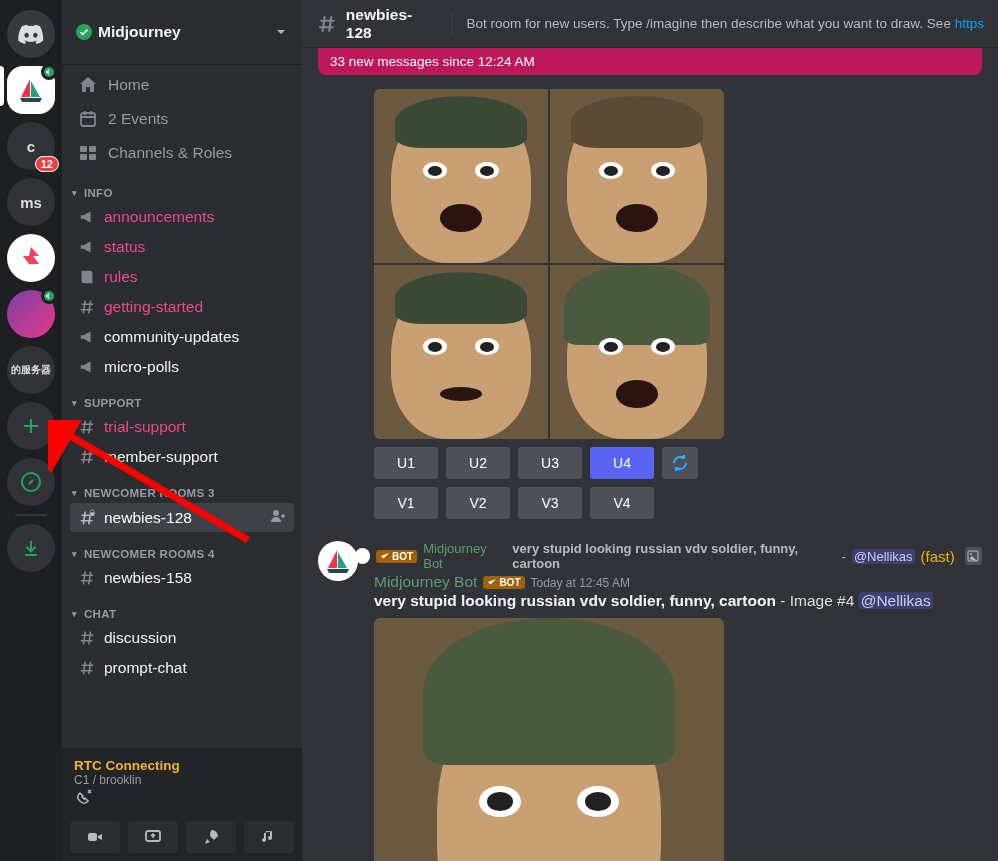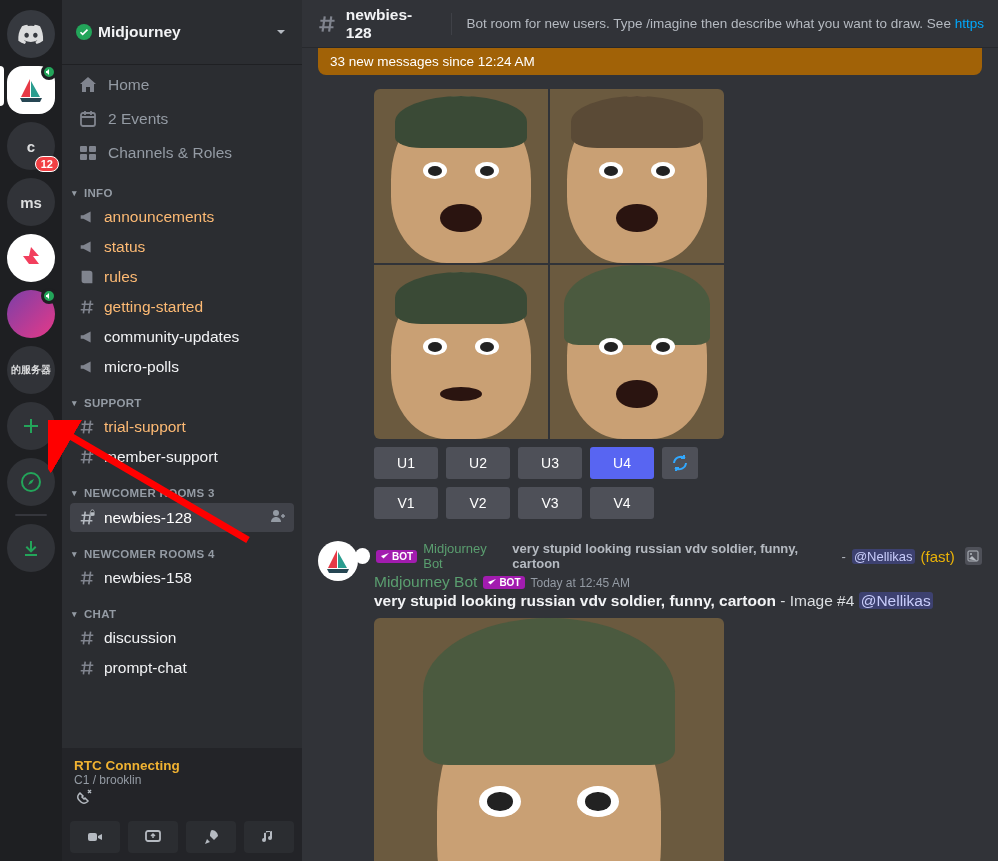--- a/index.html
+++ b/index.html
@@ -24,21 +24,21 @@
 .server-header .verified { width: 16px; height: 16px; margin-right: 6px; }
 .server-header .name { font-weight: 600; font-size: 15.5px; color: #f2f3f5; flex: 1; }
 .server-header .chev { color: #b5bac1; }
 
 .channel-scroll { flex: 1; overflow-y: auto; padding: 4px 8px 16px 8px; }
 .channel-scroll::-webkit-scrollbar { width: 0; }
 .nav-item { display: flex; align-items: center; gap: 10px; padding: 6px 8px; border-radius: 4px; color: #949ba4; font-size: 15.5px; cursor: pointer; margin-bottom: 2px; }
 .nav-item .icon { width: 20px; display: flex; justify-content: center; color: #80848e; }
 .category { display: flex; align-items: center; gap: 2px; padding: 16px 4px 2px 2px; color: #949ba4; font-size: 11.5px; font-weight: 600; letter-spacing: .3px; cursor: pointer; text-transform: uppercase; }
 .category .chev { width: 10px; font-size: 9px; }
-.channel { display: flex; align-items: center; gap: 8px; padding: 5px 8px; border-radius: 4px; color: #fdba74; font-size: 15.5px; cursor: pointer; margin-top: 2px; position: relative; }
+.channel { display: flex; align-items: center; gap: 8px; padding: 5px 8px; border-radius: 4px; color: #ec4899; font-size: 15.5px; cursor: pointer; margin-top: 2px; position: relative; }
 .channel.unread { color: #f2f3f5; font-weight: 500; }
 .channel.active { background: #404249; color: #fff; }
 .channel .tail-icon { margin-left: auto; color: #949ba4; font-size: 14px; }
 
 
 .user-panel { background: #232428; padding: 8px; }
 .rtc { padding: 2px 4px 6px 4px; display: flex; align-items: flex-start; flex-direction: column; }
 .rtc-left { flex: 1; }
 .rtc-status { color: #f0b232; font-size: 13.5px; font-weight: 600; }
 .rtc-sub { color: #949ba4; font-size: 12px; }
@@ -52,28 +52,28 @@
 .channel-header .hash { color: #80848e; }
 .channel-header .title { font-weight: 600; color: #f2f3f5; font-size: 15.5px; }
 .channel-header .divider { width: 1px; height: 22px; background: #3f4147; margin: 0 6px; }
 .channel-header .topic { color: #b5bac1; font-size: 13.5px; white-space: nowrap; overflow: hidden; }
 .channel-header .topic a { color: #00a8fc; }
 
 .messages { flex: 1; overflow-y: auto; position: relative; padding-bottom: 20px; }
 .messages::-webkit-scrollbar { width: 8px; }
 .messages::-webkit-scrollbar-thumb { background: #1a1b1e; border-radius: 4px; }
 
-.new-msgs-bar { position: sticky; top: 0; margin: 0 16px 8px 16px; background: #a16207; color: #fff; font-size: 13.5px; font-weight: 500; padding: 6px 12px; border-radius: 0 0 8px 8px; z-index: 10; }
+.new-msgs-bar { position: sticky; top: 0; margin: 0 16px 8px 16px; background: #be185d; color: #fff; font-size: 13.5px; font-weight: 500; padding: 6px 12px; border-radius: 0 0 8px 8px; z-index: 10; }
 
 .msg-block { padding: 2px 16px 2px 72px; position: relative; }
 .avatar { position: absolute; left: 16px; top: 2px; width: 40px; height: 40px; border-radius: 50%; background: #fff; display: flex; align-items: center; justify-content: center; }
 .msg-head { display: flex; align-items: baseline; gap: 6px; flex-wrap: wrap; }
 .author { font-weight: 500; font-size: 15.5px; }
 .author.bot { color: #5a9e6f; }
-.bot-tag { background: #a21caf; color: #fff; font-size: 10px; font-weight: 600; padding: 1px 4px; border-radius: 3px; display: inline-flex; align-items: center; gap: 2px; }
+.bot-tag { background: #a16207; color: #fff; font-size: 10px; font-weight: 600; padding: 1px 4px; border-radius: 3px; display: inline-flex; align-items: center; gap: 2px; }
 .bot-tag svg { width: 10px; height: 10px; }
 .timestamp { color: #949ba4; font-size: 12px; }
 .msg-text { color: #dbdee1; font-size: 15.5px; line-height: 1.35; }
 .msg-text strong { color: #f2f3f5; font-weight: 600; }
 .mention { background: rgba(88,101,242,.3); color: #c9cdfb; padding: 0 2px; border-radius: 3px; }
 .reply-line { display: flex; align-items: center; gap: 6px; font-size: 13px; color: #b5bac1; margin-left: -56px; margin-bottom: 2px; }
 .reply-spine { width: 32px; height: 10px; border-left: 2px solid #4e5058; border-top: 2px solid #4e5058; border-top-left-radius: 6px; margin-top: 6px; }
 .reply-avatar { width: 16px; height: 16px; border-radius: 50%; background: #fff; }
 
 .img-grid { width: 350px; aspect-ratio: 1/1; display: grid; grid-template-columns: 1fr 1fr; grid-template-rows: 1fr 1fr; gap: 2px; border-radius: 6px; overflow: hidden; margin-top: 4px; }

